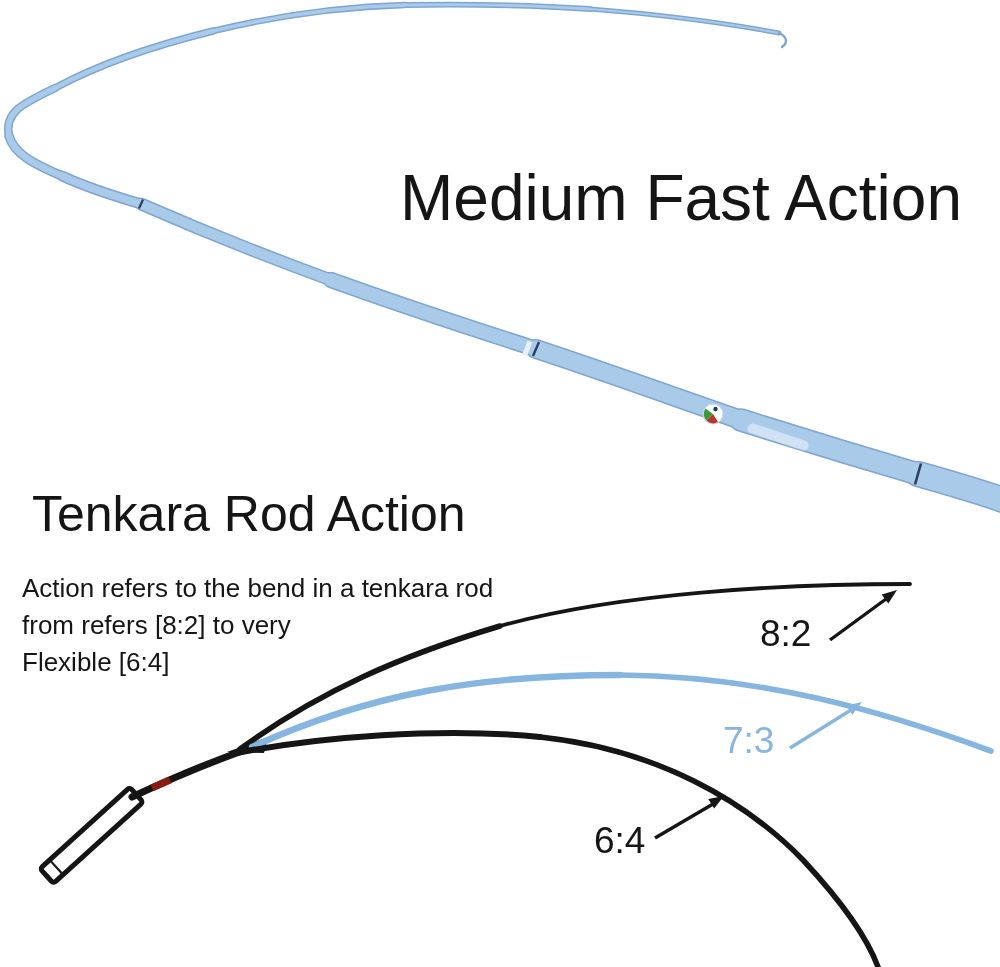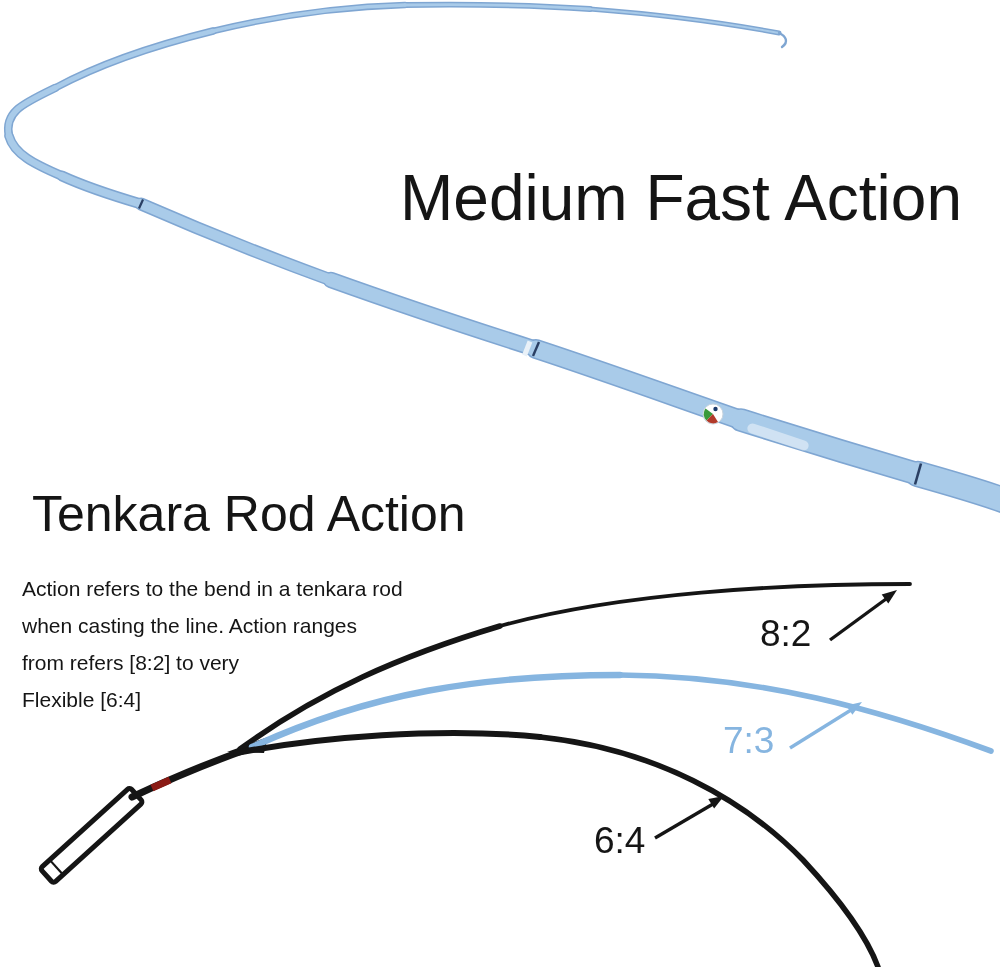--- a/index.html
+++ b/index.html
@@ -14,21 +14,21 @@
   html,body{margin:0;padding:0;}
   body{font-family:"Liberation Sans",sans-serif;background:#fff;}
   #page{
     position:relative;width:1000px;height:967px;
     background:var(--background);overflow:hidden;
   }
   #scene{position:absolute;left:0;top:0;}
   .txt{position:absolute;color:var(--ink);}
   #top-title{left:400px;top:170px;font-size:64px;line-height:56px;white-space:nowrap;}
   #section-heading{left:32px;top:485px;font-size:50px;line-height:58px;white-space:nowrap;}
-  #section-desc{left:22px;top:570px;font-size:21px;line-height:37px;white-space:nowrap;}
+  #section-desc{left:22px;top:570px;font-size:26px;line-height:37px;white-space:nowrap;}
   .ink-stroke{stroke:var(--ink);fill:none;}
   .blue-stroke{stroke:var(--blue);fill:none;}
   .ink-fill{fill:var(--ink);stroke:none;}
   .blue-fill{fill:var(--blue);stroke:none;}
   .rod-under{stroke:var(--rod_edge);fill:none;}
   .rod-over{stroke:var(--rod_fill);fill:none;}
   .joint{stroke:var(--rod_joint);fill:none;}
   .diagram-label{font-size:37px;}
   .lbl-ink{fill:var(--ink);}
   .lbl-blue{fill:var(--blue);}
@@ -128,17 +128,16 @@
     <text x="723" y="753" class="diagram-label lbl-blue">7:3</text>
     <text x="594" y="853" class="diagram-label lbl-ink">6:4</text>
   </svg>
 
   <div id="top-title" class="txt">Medium Fast Action</div>
 
   <div id="section-heading" class="txt">Tenkara Rod Action</div>
 
   <div id="section-desc" class="txt">
     <div>Action refers to the bend in a tenkara rod</div>
-    <div>when casting the line. Action ranges</div>
     <div>from refers [8:2] to very</div>
     <div>Flexible [6:4]</div>
   </div>
 </div>
 
 </body></html>

